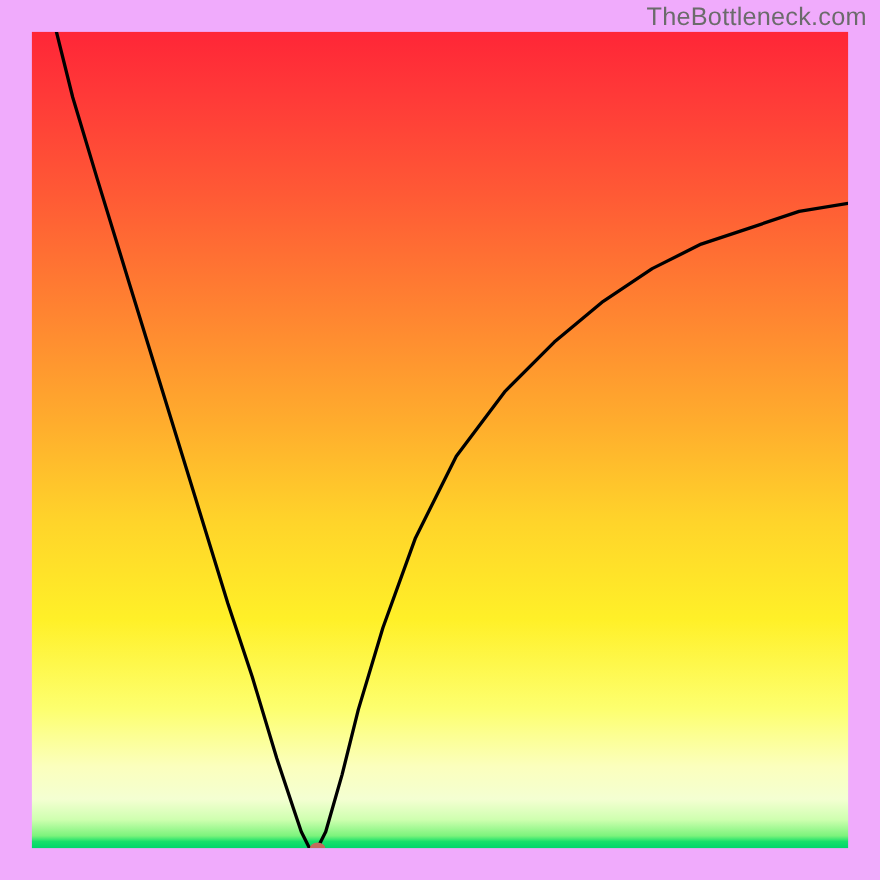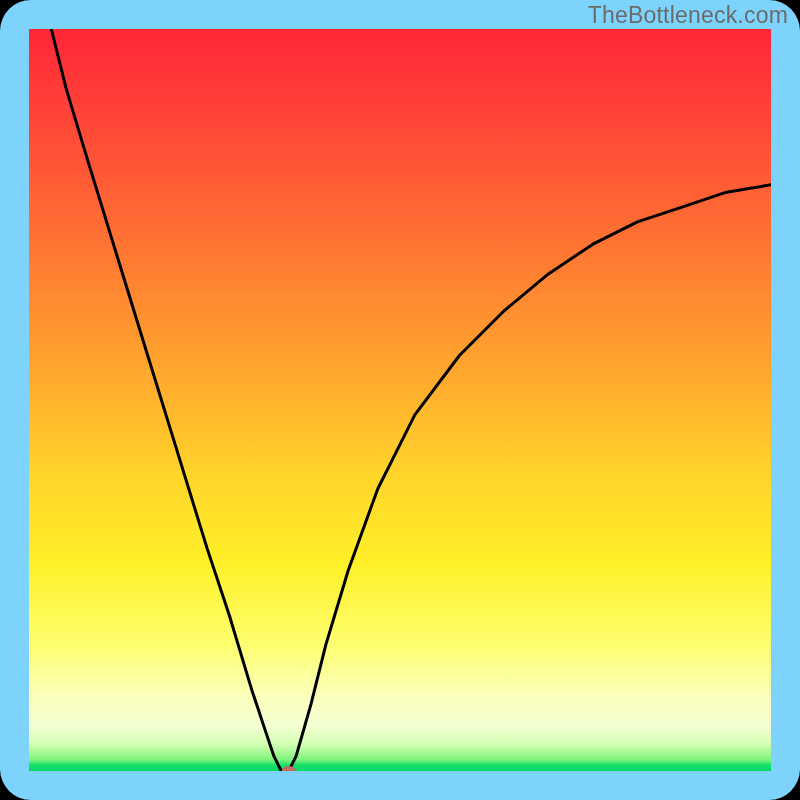--- a/index.html
+++ b/index.html
@@ -8,22 +8,21 @@
     width: 800px;
     height: 800px;
     background: #000;
     font-family: Arial, Helvetica, sans-serif;
     overflow: hidden;
   }
   .frame {
     position: relative;
     width: 800px;
     height: 800px;
-    background: #7dd3fc;
-    border-radius: 31px;
+    background: #f0abfc;
   }
   .watermark {
     position: absolute;
     top: 2px;
     right: 12px;
     color: #6b6b6b;
     font-size: 23px;
     font-weight: 400;
     letter-spacing: 0.2px;
   }

